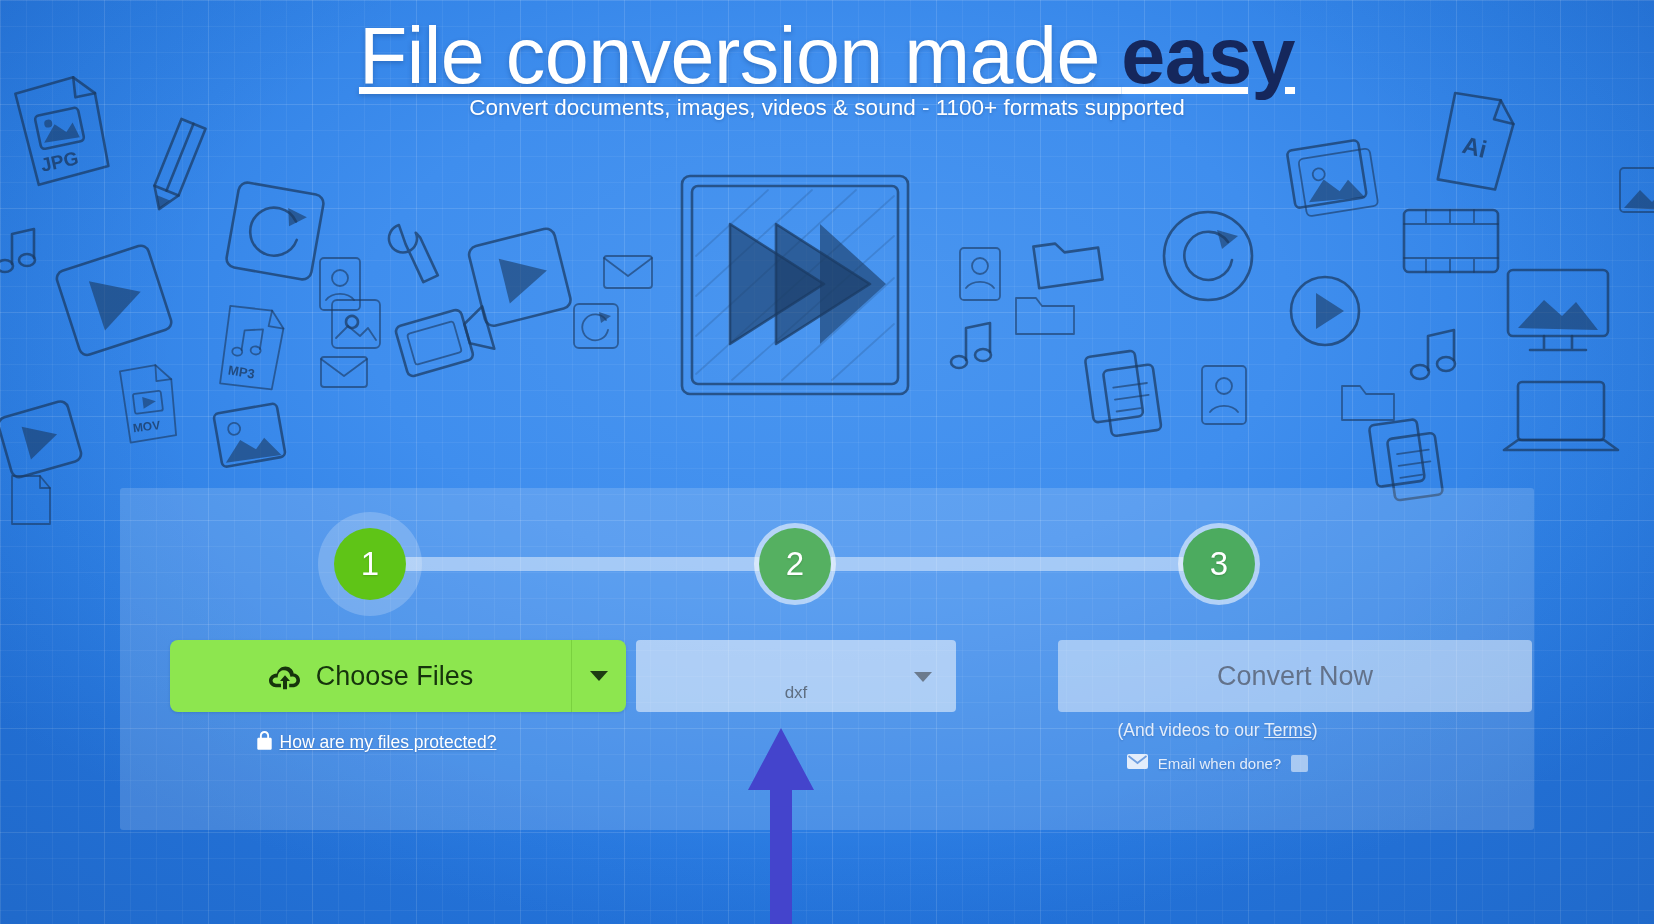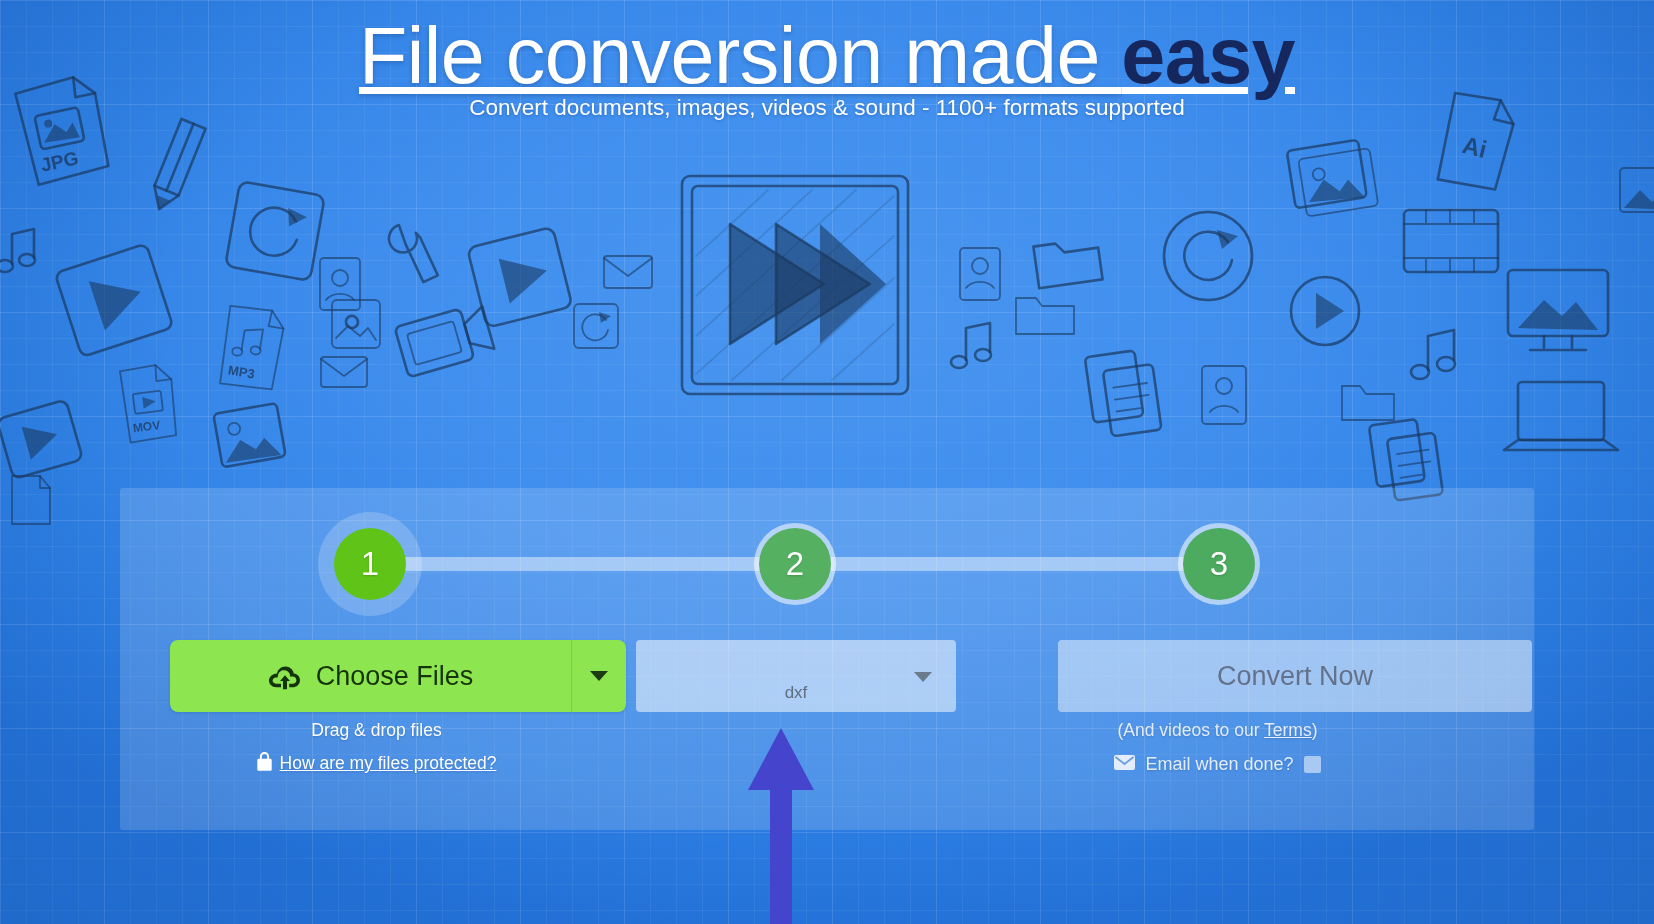--- a/index.html
+++ b/index.html
@@ -330,21 +330,21 @@
     cursor: pointer;
   }
   #email-row {
     margin-top: 13px;
     display: flex;
     align-items: center;
     justify-content: center;
     gap: 10px;
   }
   #email-when-done-label {
-    font-size: 18px;
+    font-size: 15px;
     color: #e3edfb;
     text-shadow: 0 1px 2px rgba(10,40,90,0.22);
   }
   #email-checkbox {
     width: 17px;
     height: 17px;
     background: rgba(255,255,255,0.52);
     border-radius: 2px;
     cursor: pointer;
   }
@@ -656,21 +656,20 @@
         <span id="format-caret"></span>
       </div>
 
       <div id="convert-now-button">
         <span id="convert-now-label">Convert Now</span>
       </div>
 
     </div>
 
     <div id="left-notes">
-      <div id="drag-drop-text">Drag &amp; drop files</div>
       <div id="protected-link-row">
         <span>
           <svg width="15" height="19" viewBox="0 0 15 19">
             <path fill="#ffffff" d="M7.5 0C4.9 0 2.9 2 2.9 4.6v2.2H1.6C.9 6.8.3 7.4.3 8.1v9.3c0 .7.6 1.3 1.3 1.3h11.8c.7 0 1.3-.6 1.3-1.3V8.1c0-.7-.6-1.3-1.3-1.3h-1.3V4.6C12.1 2 10.1 0 7.5 0zm0 1.9c1.5 0 2.7 1.2 2.7 2.7v2.2H4.8V4.6c0-1.5 1.2-2.7 2.7-2.7z"></path>
           </svg>
         </span>
         <span id="protected-link-label">How are my files protected?</span>
       </div>
     </div>
 

